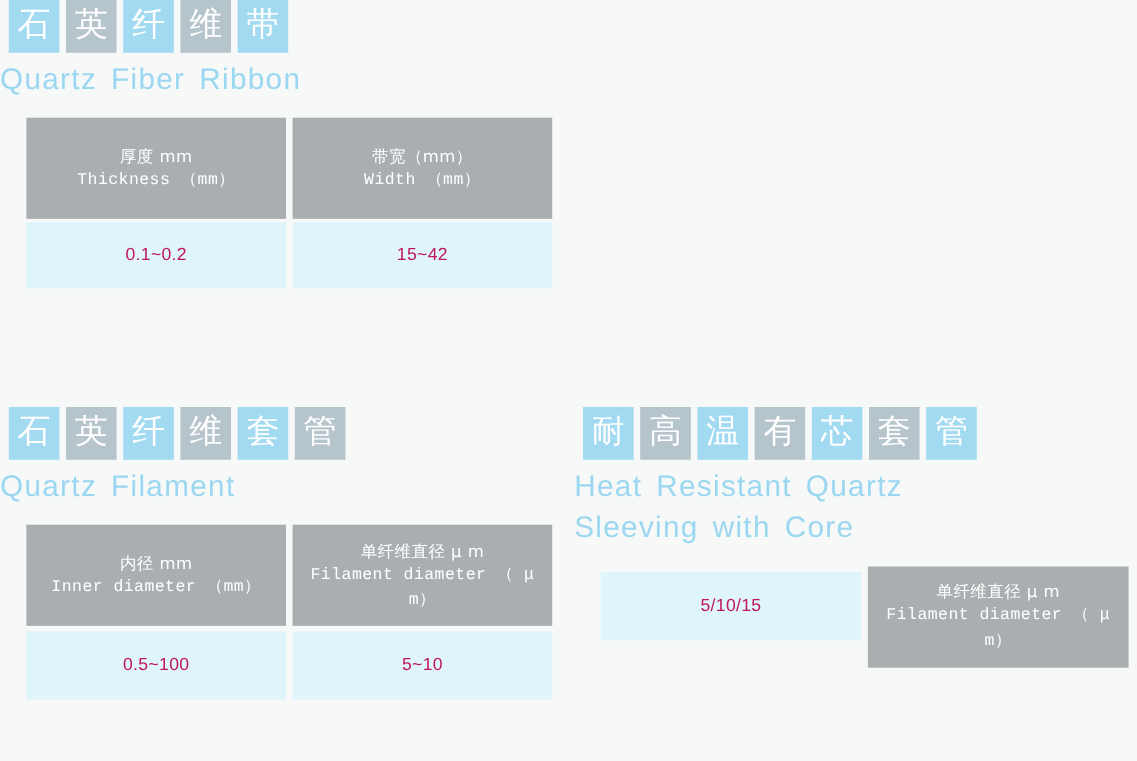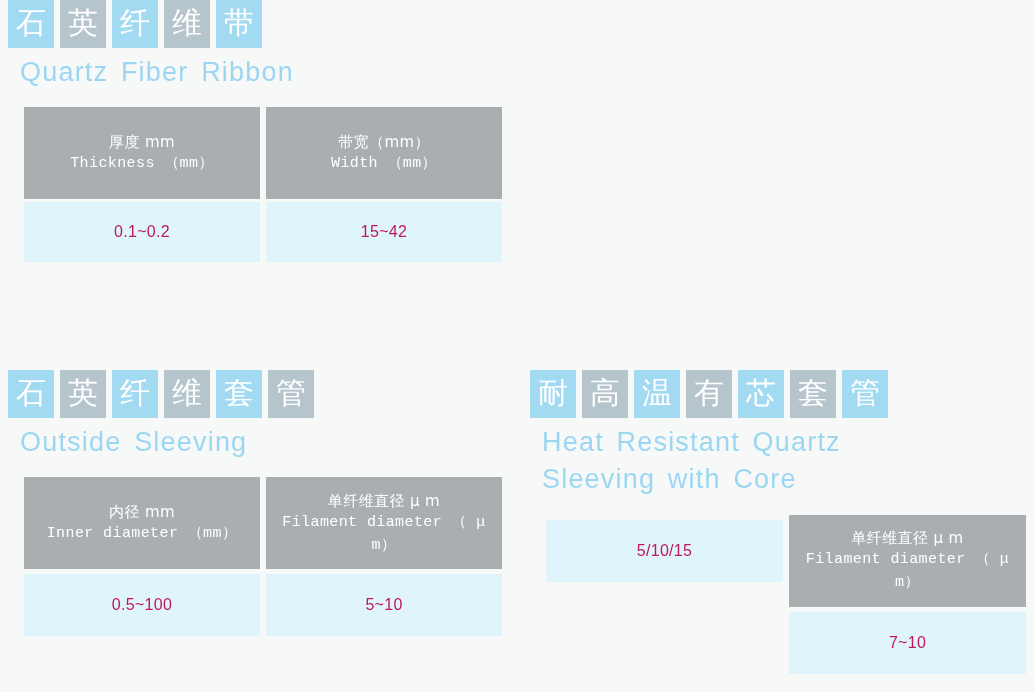--- a/index.html
+++ b/index.html
@@ -41,21 +41,21 @@
     color: #ffffff;
     font-family: "DejaVu Sans", sans-serif;
     font-weight: 400;
     box-sizing: border-box;
     padding-bottom: 2px;
   }
   .cjk-tile.blue { background: #a2daf2; }
   .cjk-tile.gray { background: #b6c5cb; }
 
   .en-title {
-    padding-left: 20px;
+    padding-left: 0;
     margin: 6px 0 0 0;
     color: #9bd7f1;
     font-size: 27px;
     line-height: 1.38;
     letter-spacing: 1.2px;
     font-weight: 400;
     word-spacing: 4px;
     max-width: 420px;
   }
 
@@ -142,21 +142,21 @@
 
 <div class="section" id="section-sleeving">
   <div class="cjk-title">
     <span class="cjk-tile blue">石</span>
     <span class="cjk-tile gray">英</span>
     <span class="cjk-tile blue">纤</span>
     <span class="cjk-tile gray">维</span>
     <span class="cjk-tile blue">套</span>
     <span class="cjk-tile gray">管</span>
   </div>
-  <p class="en-title">Outside  Sleeving</p>
+  <p class="en-title">Quartz  Filament</p>
 
   <div class="spec-table tall">
     <div class="spec-col">
       <div class="spec-head">
         <span class="cn">内径 mm</span>
         <span class="en">Inner diameter （mm）</span>
       </div>
       <div class="spec-body">0.5~100</div>
     </div>
     <div class="spec-col">
@@ -183,16 +183,15 @@
 
   <div class="spec-table tall">
     <div class="spec-col">
       <div class="spec-body">5/10/15</div>
     </div>
     <div class="spec-col">
       <div class="spec-head">
         <span class="cn">单纤维直径 μ m</span>
         <span class="en">Filament diameter （ μ m）</span>
       </div>
-      <div class="spec-body">7~10</div>
     </div>
   </div>
 </div>
 
 </body></html>

